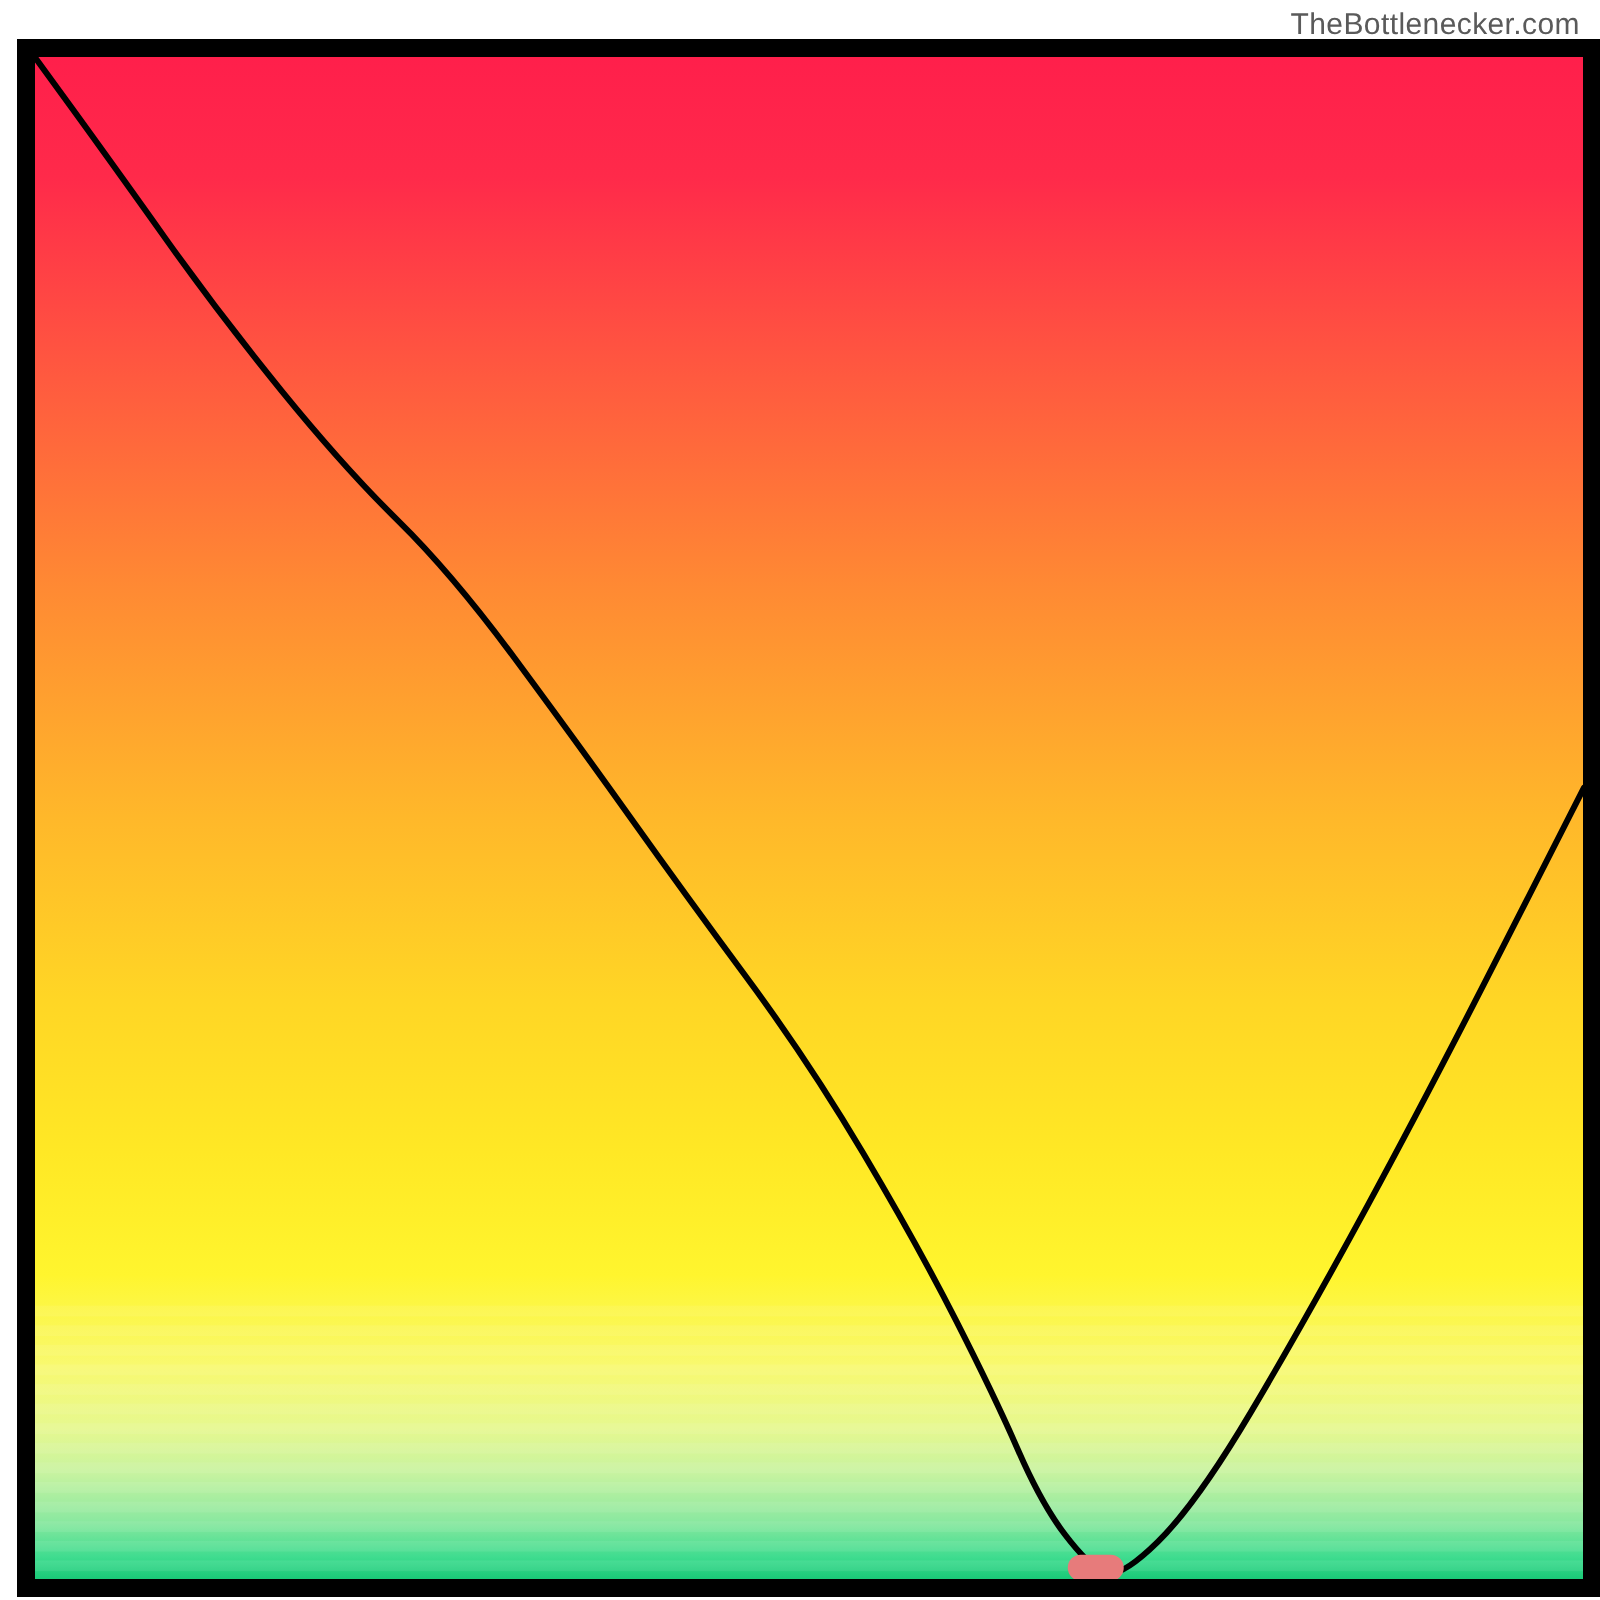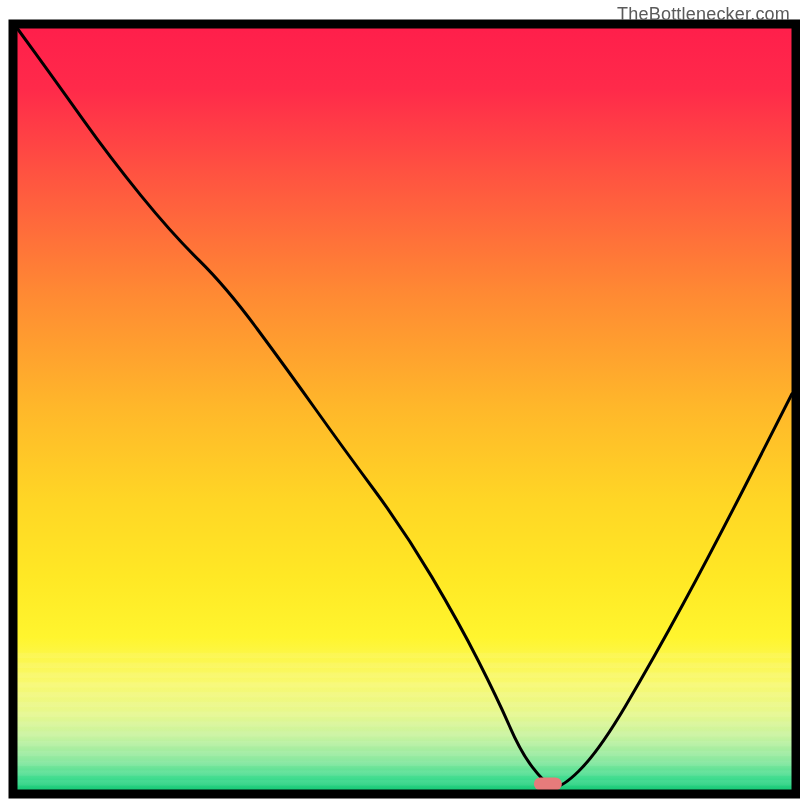--- a/index.html
+++ b/index.html
@@ -12,21 +12,21 @@
   }
   .chart-container {
     position: relative;
     width: 800px;
     height: 800px;
   }
   .watermark {
     position: absolute;
     top: 4px;
     right: 10px;
-    font-size: 18px;
+    font-size: 15px;
     font-weight: 500;
     color: #5a5a5a;
     z-index: 10;
     letter-spacing: 0.2px;
   }
   svg {
     display: block;
   }
 </style>
 </head>

